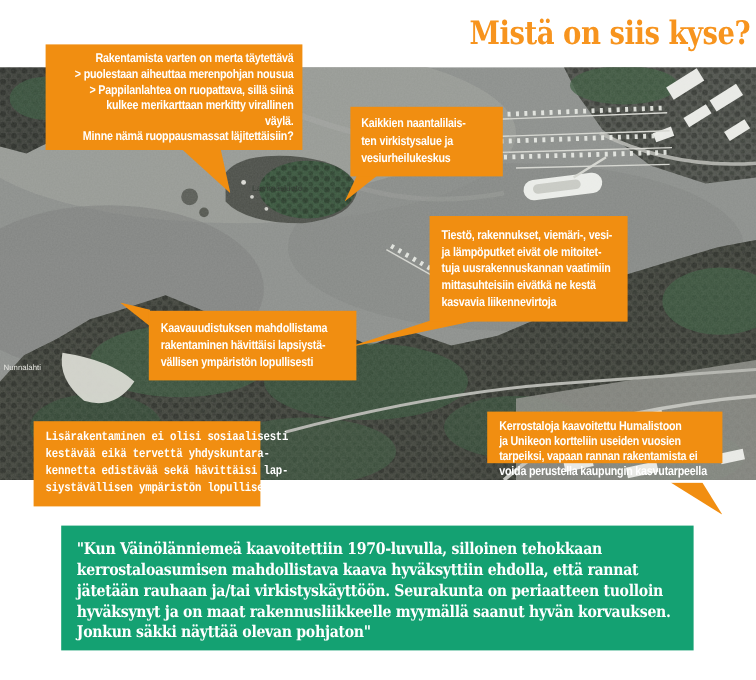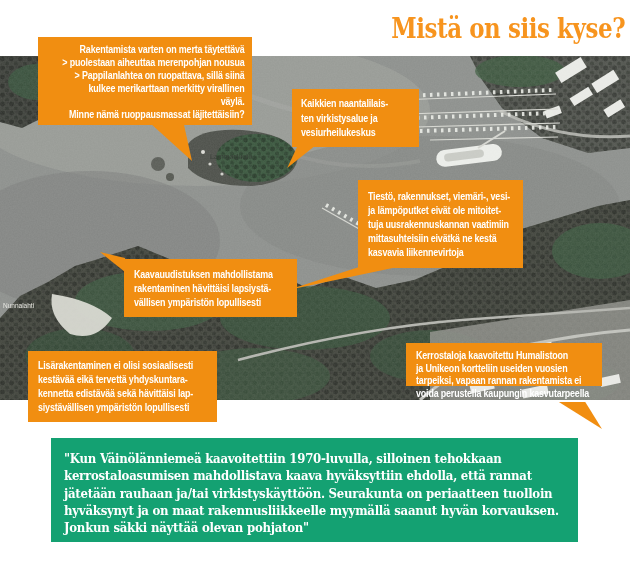--- a/index.html
+++ b/index.html
@@ -14,21 +14,21 @@
          transform:scaleX(0.85);transform-origin:0 0;width:118%;}
   .tail{position:absolute;background:#F18E11;z-index:2;}
   .b1{left:38px;top:37px;width:214px;height:88px;padding:6px 8px;text-align:right;}   .b1 .ctext{line-height:13px;}
   .t1{left:150px;top:123px;width:42px;height:38px;clip-path:polygon(0 0,80% 0,100% 100%);}
   .b2{left:292px;top:89px;width:127px;height:58px;padding:7px 9px;}  .b2 .ctext{line-height:14.5px;}
   .t2{left:286px;top:145px;width:30px;height:23px;clip-path:polygon(40% 0,100% 0,4% 100%);}
   .b3{left:358px;top:180px;width:165px;height:88px;padding:9px 10px;} .b3 .ctext{line-height:14px;}
   .t3{left:288px;top:266px;width:107px;height:24px;clip-path:polygon(65% 6%,100% 6%,0 100%);}
   .b4{left:124px;top:259px;width:173px;height:58px;padding:8px 10px;} .b4 .ctext{line-height:14px;}
   .t4{left:100px;top:251px;width:25px;height:22px;clip-path:polygon(0 5%,100% 32%,100% 95%);}
-  .b5{left:28px;top:351px;width:189px;height:71px;padding:8px 10px;}  .b5 .ctext{line-height:13.9px;}
+  .b5{left:28px;top:351px;width:189px;height:71px;padding:8px 10px;font-family:Liberation Mono, monospace;}  .b5 .ctext{line-height:13.9px;}
   .b6{left:406px;top:343px;width:196px;height:43px;padding:6px 10px;} .b6 .ctext{line-height:12.6px;}
   .t6{left:558px;top:402px;width:44px;height:27px;clip-path:polygon(2% 0,62% 0,100% 100%);}
   .quote{position:absolute;left:51px;top:438px;width:527px;height:104px;background:#14A172;
          color:#ffffff;box-sizing:border-box;padding:12px 0 0 13px;z-index:3;}
   .qtext{font-family:"DejaVu Serif",serif;font-weight:bold;font-size:13.5px;line-height:17.3px;
          letter-spacing:-0.3px;white-space:pre;transform:scaleX(0.87);transform-origin:0 0;width:115%;}
   .maplabel{font-family:"Liberation Sans",sans-serif;}
 </style>
 </head>
 <body>

